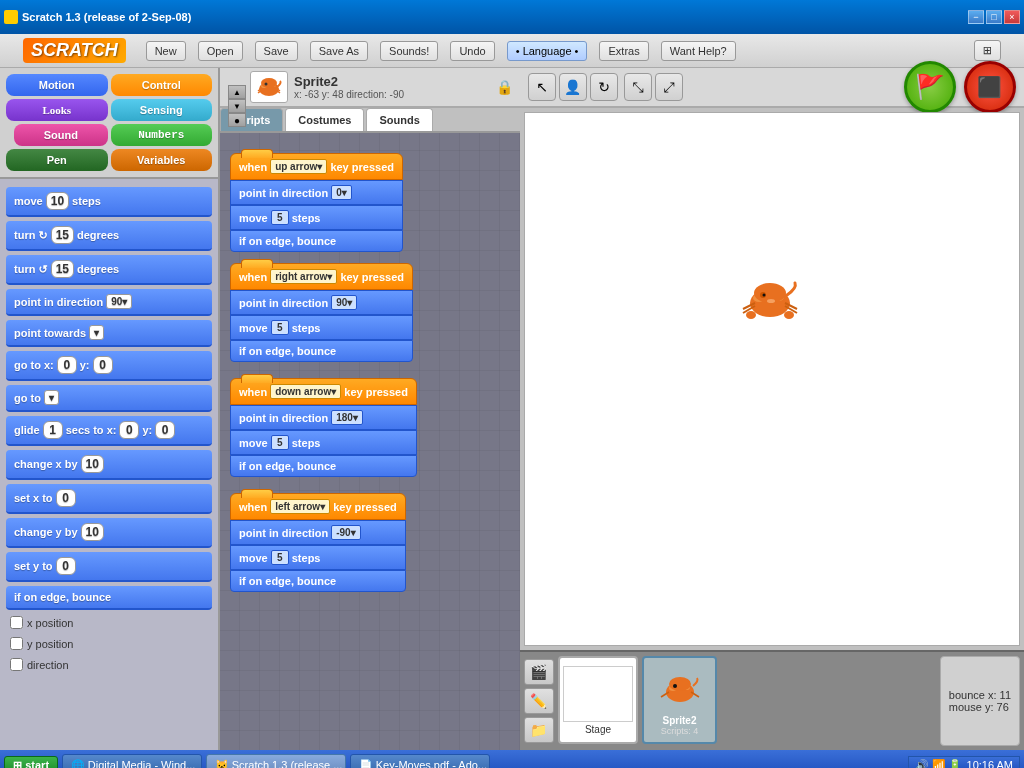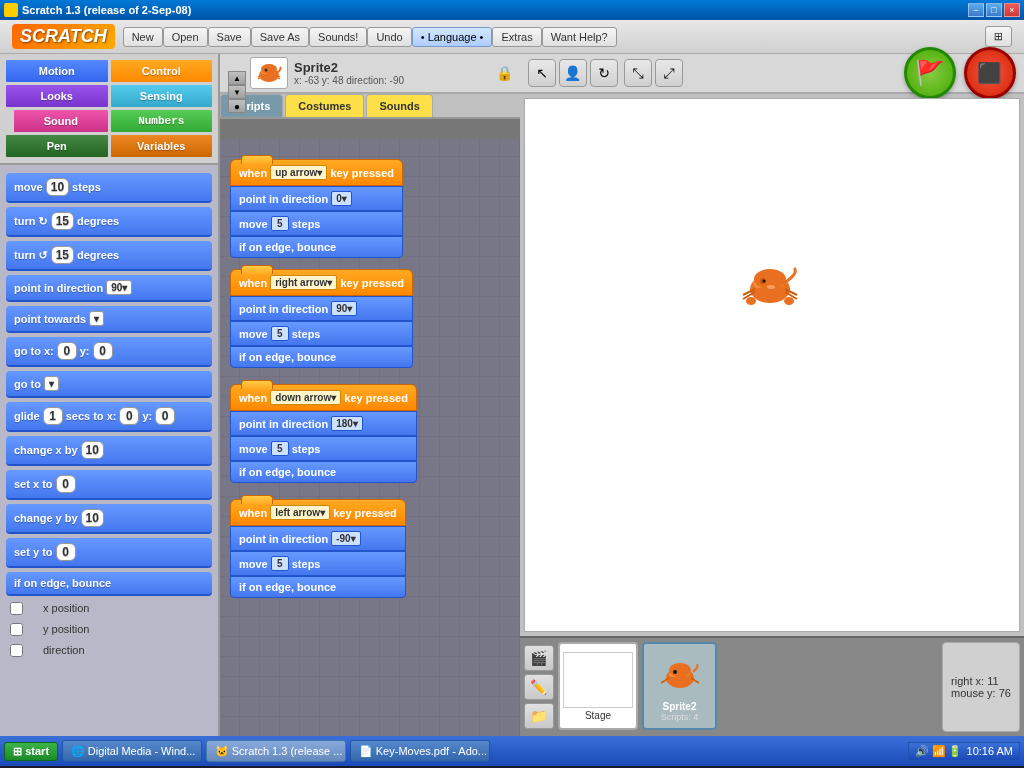--- a/index.html
+++ b/index.html
@@ -1,41 +1,41 @@
 <!DOCTYPE html>
 <html><head>
   <meta charset="utf-8">
   <style>
     * { box-sizing: border-box; margin: 0; padding: 0; font-family: Arial, sans-serif; font-size: 11px; }
     body { background: #1a1a2e; overflow: hidden; width: 1024px; height: 768px; }
 
     
     .title-bar {
       background: linear-gradient(to bottom, #0078d7, #0054a6);
-      height: 20px;
+      height: 34px;
       display: flex;
       align-items: center;
       justify-content: space-between;
       padding: 0 4px;
       color: white;
     }
     .title-bar-text { font-size: 11px; font-weight: bold; display: flex; align-items: center; gap: 4px; }
     .title-bar-icon { width: 14px; height: 14px; background: #ffcc00; border-radius: 2px; }
     .title-bar-controls { display: flex; gap: 2px; }
     .tb-btn { width: 16px; height: 14px; border: 1px solid rgba(255,255,255,0.4); background: linear-gradient(to bottom, #5badf0, #3a7ac8); cursor: pointer; font-size: 9px; color: white; display: flex; align-items: center; justify-content: center; }
     .tb-btn.close { background: linear-gradient(to bottom, #f05a5a, #c83a3a); }
 
     
     .menu-bar {
       background: linear-gradient(to bottom, #e8e8e8, #d0d0d0);
       height: 34px;
       display: flex;
       align-items: center;
-      padding: 0 12px;
-      gap: 0;
+      padding: 0 23px;
+      gap: 12px;
       border-bottom: 1px solid #aaa;
       justify-content: center;
     }
     .scratch-logo {
       background: linear-gradient(135deg, #ff6600, #ffaa00);
       color: white;
       font-size: 18px;
       font-weight: bold;
       font-style: italic;
       padding: 2px 8px;
@@ -83,32 +83,32 @@
     .categories {
       display: grid;
       grid-template-columns: 1fr 1fr;
       gap: 3px;
       padding: 6px;
       background: #d0d0d0;
       border-bottom: 2px solid #999;
     }
     .cat-btn {
       padding: 5px 4px;
-      border-radius: 1px;
+      border-radius: 8px;
       border: none;
       cursor: pointer;
       font-size: 11px;
       font-weight: bold;
       color: white;
       text-align: center;
       text-shadow: 0 1px 1px rgba(0,0,0,0.3);
     }
     .cat-motion { background: linear-gradient(to bottom, #5588ff, #3366ee); }
     .cat-control { background: linear-gradient(to bottom, #ffaa22, #ff8800); }
-    .cat-looks { background: linear-gradient(to bottom, #9955ee, #7733cc); }
+    .cat-looks { background: linear-gradient(to bottom, #9955ee, #7733cc); font-family: Liberation Serif, serif; }
     .cat-sensing { background: linear-gradient(to bottom, #55ccee, #33aacc); }
     .cat-sound { background: linear-gradient(to bottom, #ee55aa, #cc3388); margin-left: 8px; }
     .cat-numbers { background: linear-gradient(to bottom, #55cc55, #33aa33); font-family: Liberation Mono, monospace; }
     .cat-pen { background: linear-gradient(to bottom, #448844, #226622); }
     .cat-variables { background: linear-gradient(to bottom, #ee8822, #cc6600); }
 
     
     .blocks-list {
       flex: 1;
       overflow-y: auto;
@@ -151,21 +151,22 @@
       background: #fff;
       color: #333;
       border: 1px solid #999;
       border-radius: 3px;
       padding: 1px 4px;
       font-size: 10px;
       display: inline-block;
     }
     .checkbox-row {
       display: flex;
-      gap: 20px;
+      align-items: center;
+      gap: 4px;
       padding: 2px 4px;
       color: #333;
       font-size: 11px;
     }
 
     
     .middle-panel {
       width: 300px;
       background: #777;
       display: flex;
@@ -205,40 +206,39 @@
       border-bottom: 2px solid #999;
     }
     .tab {
       padding: 5px 12px;
       cursor: pointer;
       font-size: 11px;
       font-weight: bold;
       border-radius: 4px 4px 0 0;
       border: 1px solid #aaa;
       border-bottom: none;
-      background: #fde047;
+      background: #ffffff;
       color: #333;
       margin-right: 2px;
     }
     .tab.active { background: #7799aa; color: white; }
 
     
     .script-canvas {
       flex: 1;
       background: repeating-linear-gradient(
         0deg, transparent, transparent 19px, rgba(0,0,0,0.05) 19px, rgba(0,0,0,0.05) 20px
       ),
       repeating-linear-gradient(
         90deg, transparent, transparent 19px, rgba(0,0,0,0.05) 19px, rgba(0,0,0,0.05) 20px
       );
       background-color: #778;
       overflow: hidden;
       position: relative;
       padding: 16px;
-      margin-top: 20px;
     }
 
     
     .script-group {
       position: absolute;
       display: flex;
       flex-direction: column;
     }
 
     .hat-block {
@@ -868,21 +868,21 @@
             <line x1="36" y1="22" x2="44" y2="27" stroke="#cc6010" stroke-width="1.5"></line>
             <path d="M38 16 Q44 11 42 8" fill="none" stroke="#e87020" stroke-width="2"></path>
           </svg>
         </div>
         <div class="sprite-label">Sprite2</div>
         <div class="sprite-scripts">Scripts: 4</div>
       </div>
 
       <div class="mouse-coords">
         <div>
-          <span>right x:</span>
+          <span>bounce x:</span>
           <span>11</span>
         </div>
         <div>
           <span>mouse y:</span>
           <span>76</span>
         </div>
       </div>
     </div>
   </div>
 

